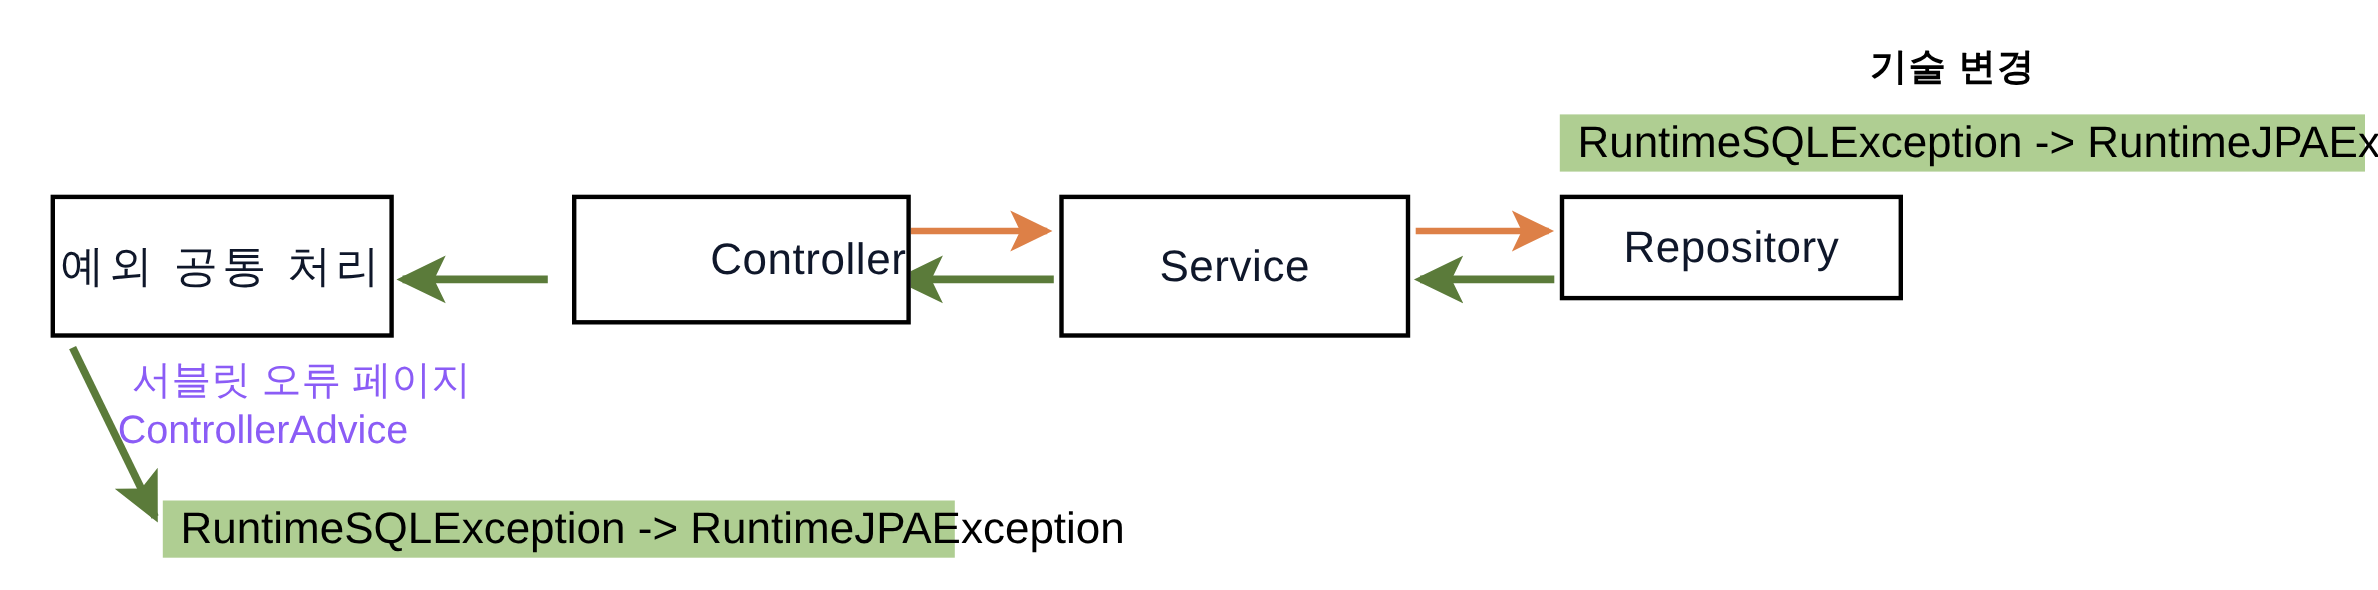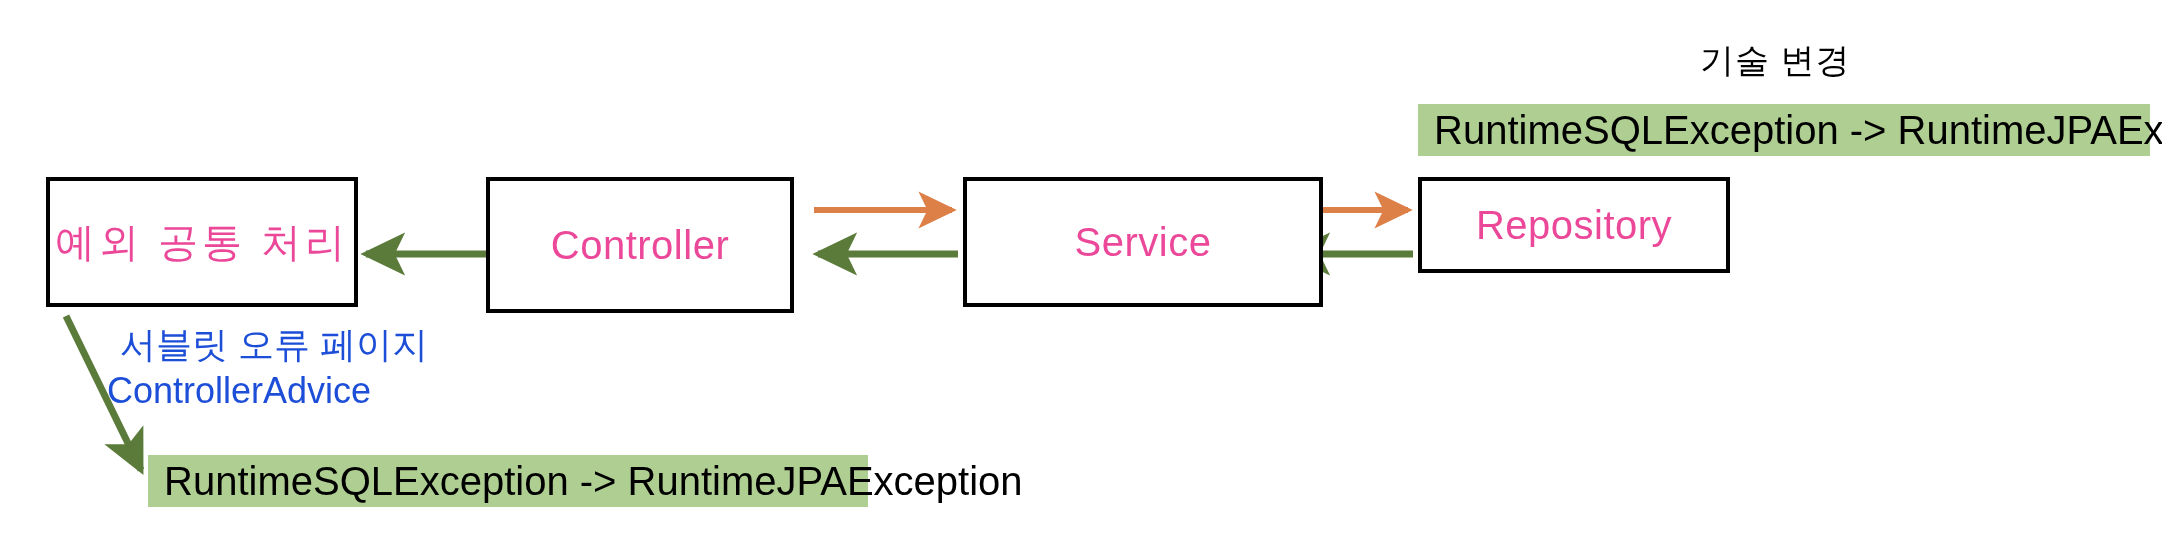--- a/index.html
+++ b/index.html
@@ -25,21 +25,21 @@
     border: 4px solid #000000;
     display: flex;
     align-items: center;
     justify-content: center;
     text-align: center;
   }
   .node-label {
     font-size: 40px;
     line-height: 1.1;
     letter-spacing: 0.5px;
-    color: #ec4899;
+    color: #0f172a;
     white-space: nowrap;
   }
   .node-label.korean {
     letter-spacing: 4px;
   }
   .svg-layer {
     position: absolute;
     left: 0;
     top: 0;
     width: 2162px;
@@ -56,30 +56,30 @@
   .hl-text {
     font-size: 40px;
     line-height: 1.1;
     color: #000000;
     white-space: nowrap;
     padding-left: 16px;
   }
   .section-title {
     position: absolute;
     font-size: 34px;
-    font-weight: normal;
+    font-weight: bold;
     color: #000000;
     white-space: nowrap;
     letter-spacing: 1px;
   }
   .note-text {
     position: absolute;
     font-size: 36px;
     line-height: 1.25;
-    color: #1d4ed8;
+    color: #8b5cf6;
     white-space: nowrap;
   }
 </style>
 </head>
 <body>
 
 <div id="canvas">
 
   <svg class="svg-layer" viewBox="0 0 2162 536" xmlns="http://www.w3.org/2000/svg">
     <defs>
@@ -113,25 +113,25 @@
 
     <g>
       <line x1="66" y1="316" x2="141" y2="470" stroke="#5B7B3A" stroke-width="7" marker-end="url(#arrow-green)"></line>
     </g>
   </svg>
 
   <div class="node-box" style="left:46px; top:177px; width:312px; height:130px;">
     <span class="node-label korean">예외 공통 처리</span>
   </div>
 
-  <div class="node-box" style="left:486px; top:177px; width:308px; height:136px;">
+  <div class="node-box" style="left:520px; top:177px; width:308px; height:118px;justify-content:flex-end;">
     <span class="node-label">Controller</span>
   </div>
 
-  <div class="node-box" style="left:963px; top:177px; width:360px; height:130px;">
+  <div class="node-box" style="left:963px; top:177px; width:319px; height:130px;">
     <span class="node-label">Service</span>
   </div>
 
   <div class="node-box" style="left:1418px; top:177px; width:312px; height:96px;">
     <span class="node-label">Repository</span>
   </div>
 
   <div class="section-title" style="left:1700px; top:38px;">기술 변경</div>
 
   <div class="hl-box" style="left:1418px; top:104px; width:732px; height:52px;">

